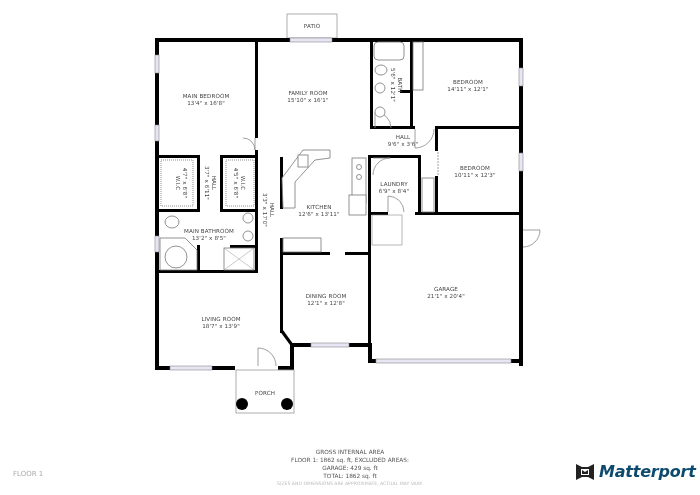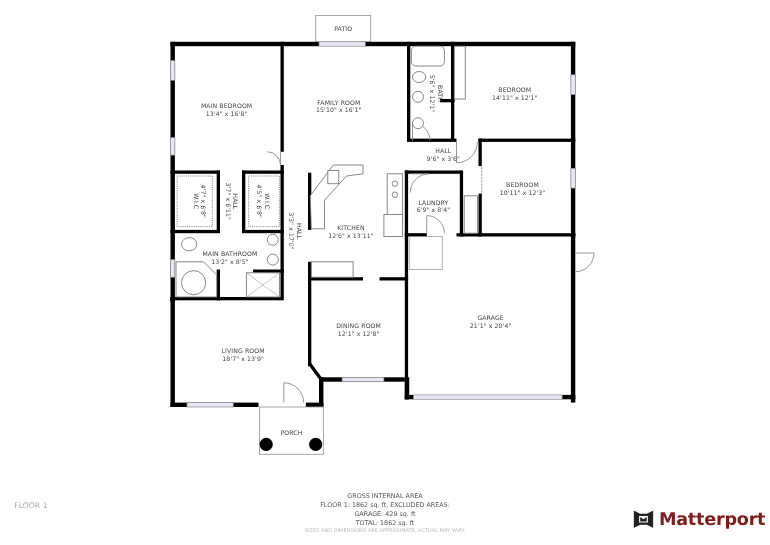--- a/index.html
+++ b/index.html
@@ -6,23 +6,23 @@
   body { width: 700px; height: 495px; position: relative; overflow: hidden; font-family: "DejaVu Sans", sans-serif; }
   #plan { position: absolute; left: 0; top: 0; width: 700px; height: 495px; }
   .wall { fill: #000; }
   .fix { stroke: #777; stroke-width: 0.8; fill: #fff; }
   .door { stroke: #888; stroke-width: 0.8; fill: none; }
   .win { fill: #e8e6f4; stroke: #888; stroke-width: 0.6; }
   .rlabel { font-family: "DejaVu Sans", sans-serif; font-size: 5.6px; fill: #444; text-anchor: middle; letter-spacing: 0.1px; }
   .footer { position: absolute; left: 0; width: 700px; text-align: center; color: #555; font-family: "DejaVu Sans", sans-serif; }
   .area-block { top: 448px; font-size: 5.8px; line-height: 8px; }
   .disclaimer { color: #bbb; font-size: 4.6px; }
-  .floor-label { position: absolute; left: 13px; top: 456px; font-size: 7px; color: #aaa; font-family: "DejaVu Sans", sans-serif; }
+  .floor-label { position: absolute; left: 13px; top: 470px; font-size: 7px; color: #aaa; font-family: "DejaVu Sans", sans-serif; }
   .brand { position: absolute; left: 576px; top: 462px; display: flex; align-items: center; gap: 5px; }
-  .brand-name { font-family: "DejaVu Sans", sans-serif; font-weight: bold; font-size: 16px; color: #7f1d1d; letter-spacing: -0.2px; }
+  .brand-name { font-family: "DejaVu Sans", sans-serif; font-weight: bold; font-size: 16px; color: #0c4a6e; letter-spacing: -0.2px; font-style: italic; }
 </style>
 </head>
 <body>
 
 <svg id="plan" viewBox="0 0 700 495">
 
   <rect x="287" y="14" width="50" height="24" fill="#fff" stroke="#999" stroke-width="0.8"></rect>
 
   <g>
     <rect class="wall" x="155" y="38" width="135" height="4"></rect>

